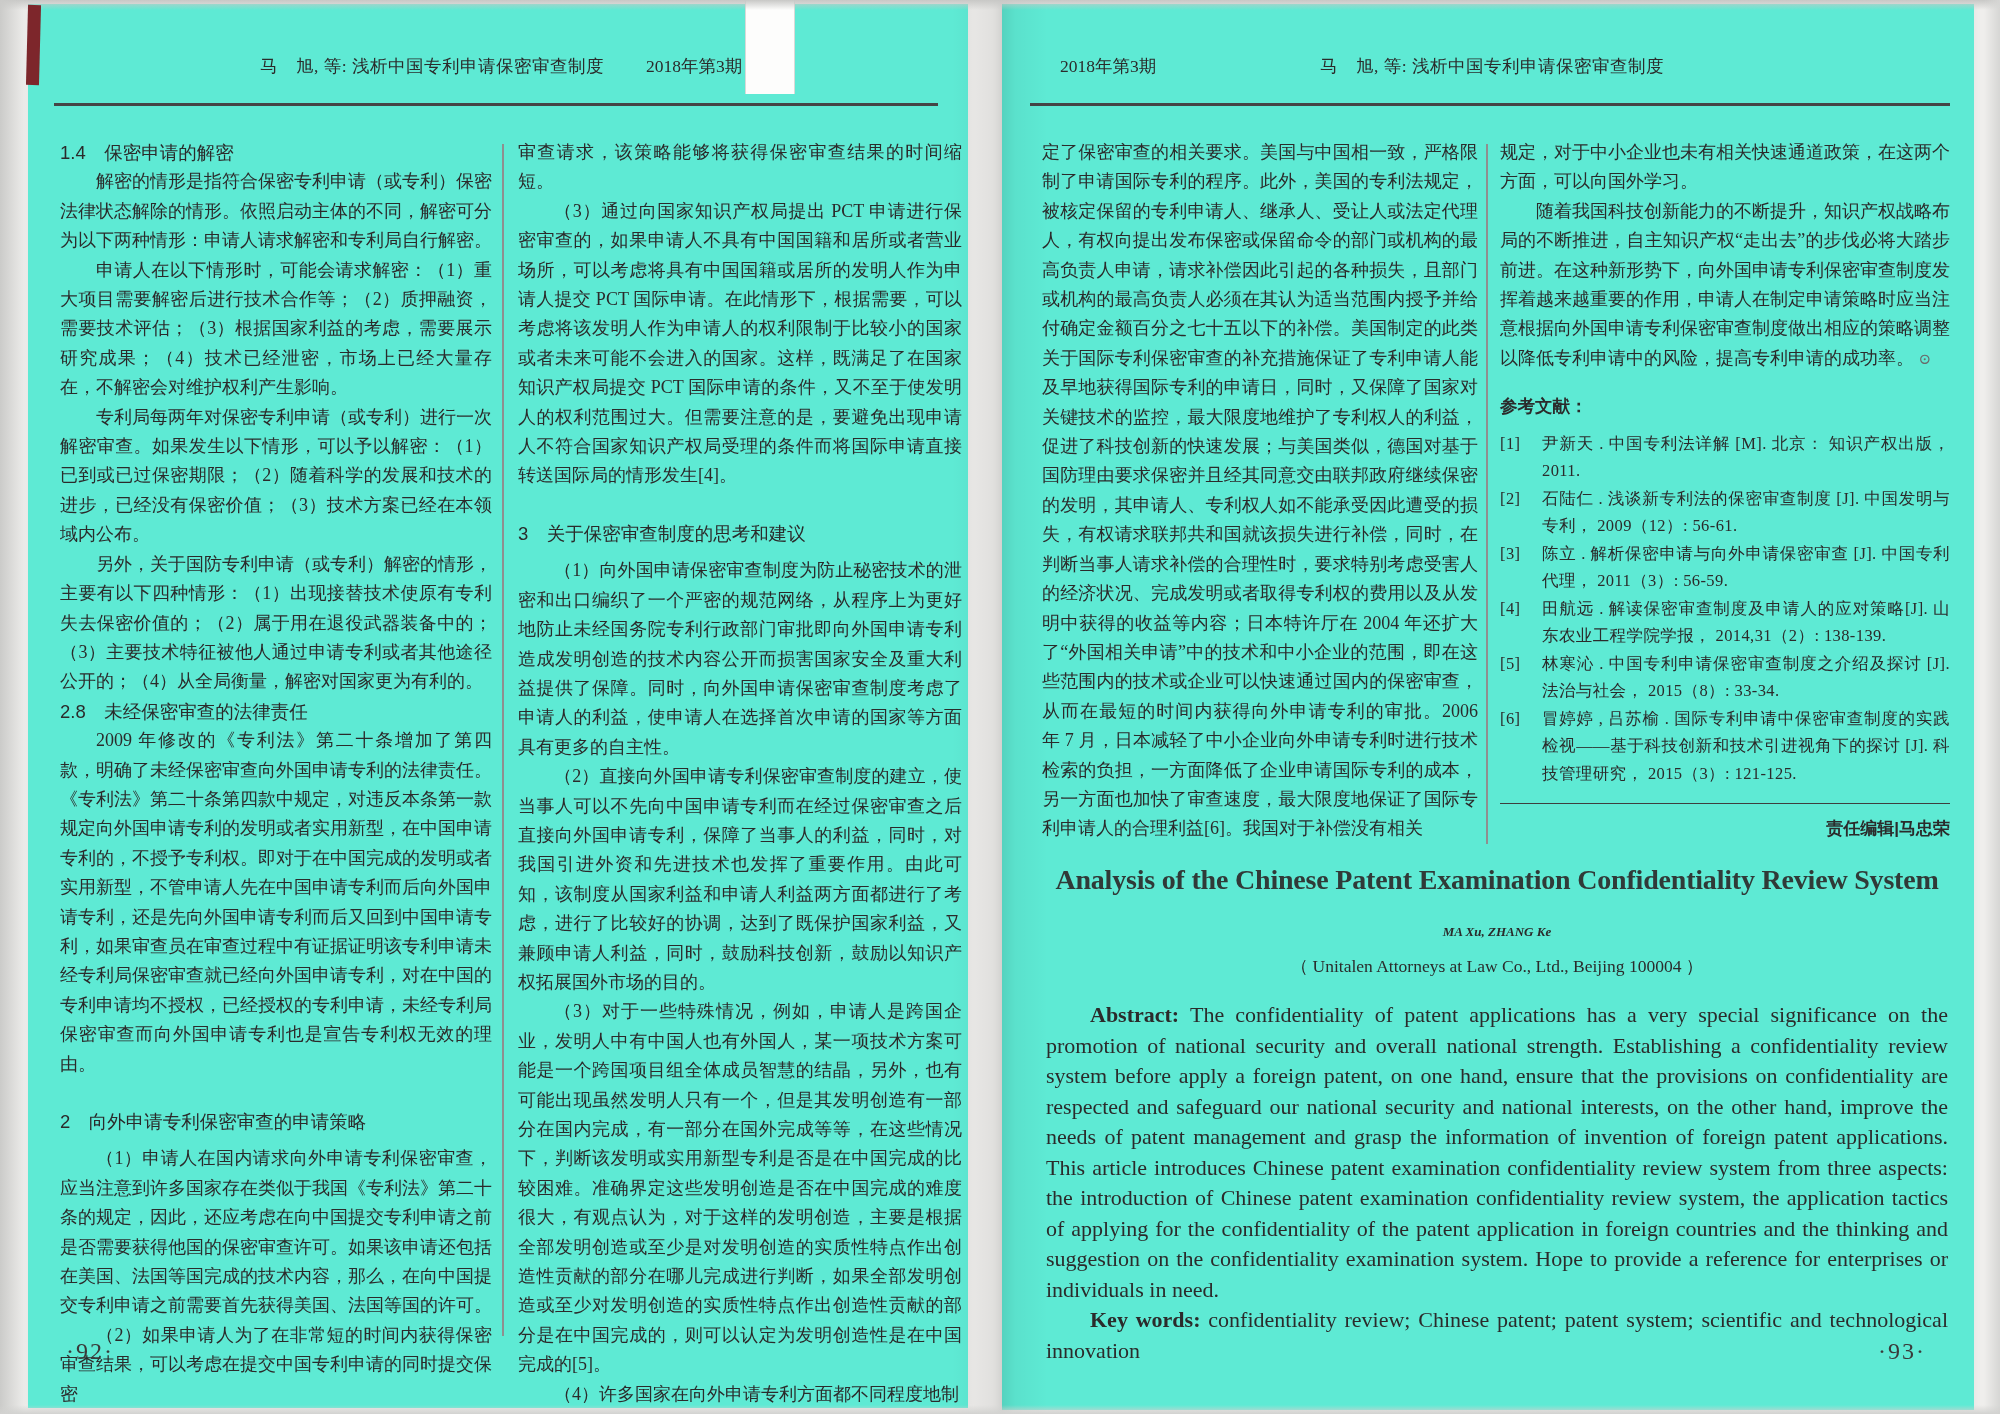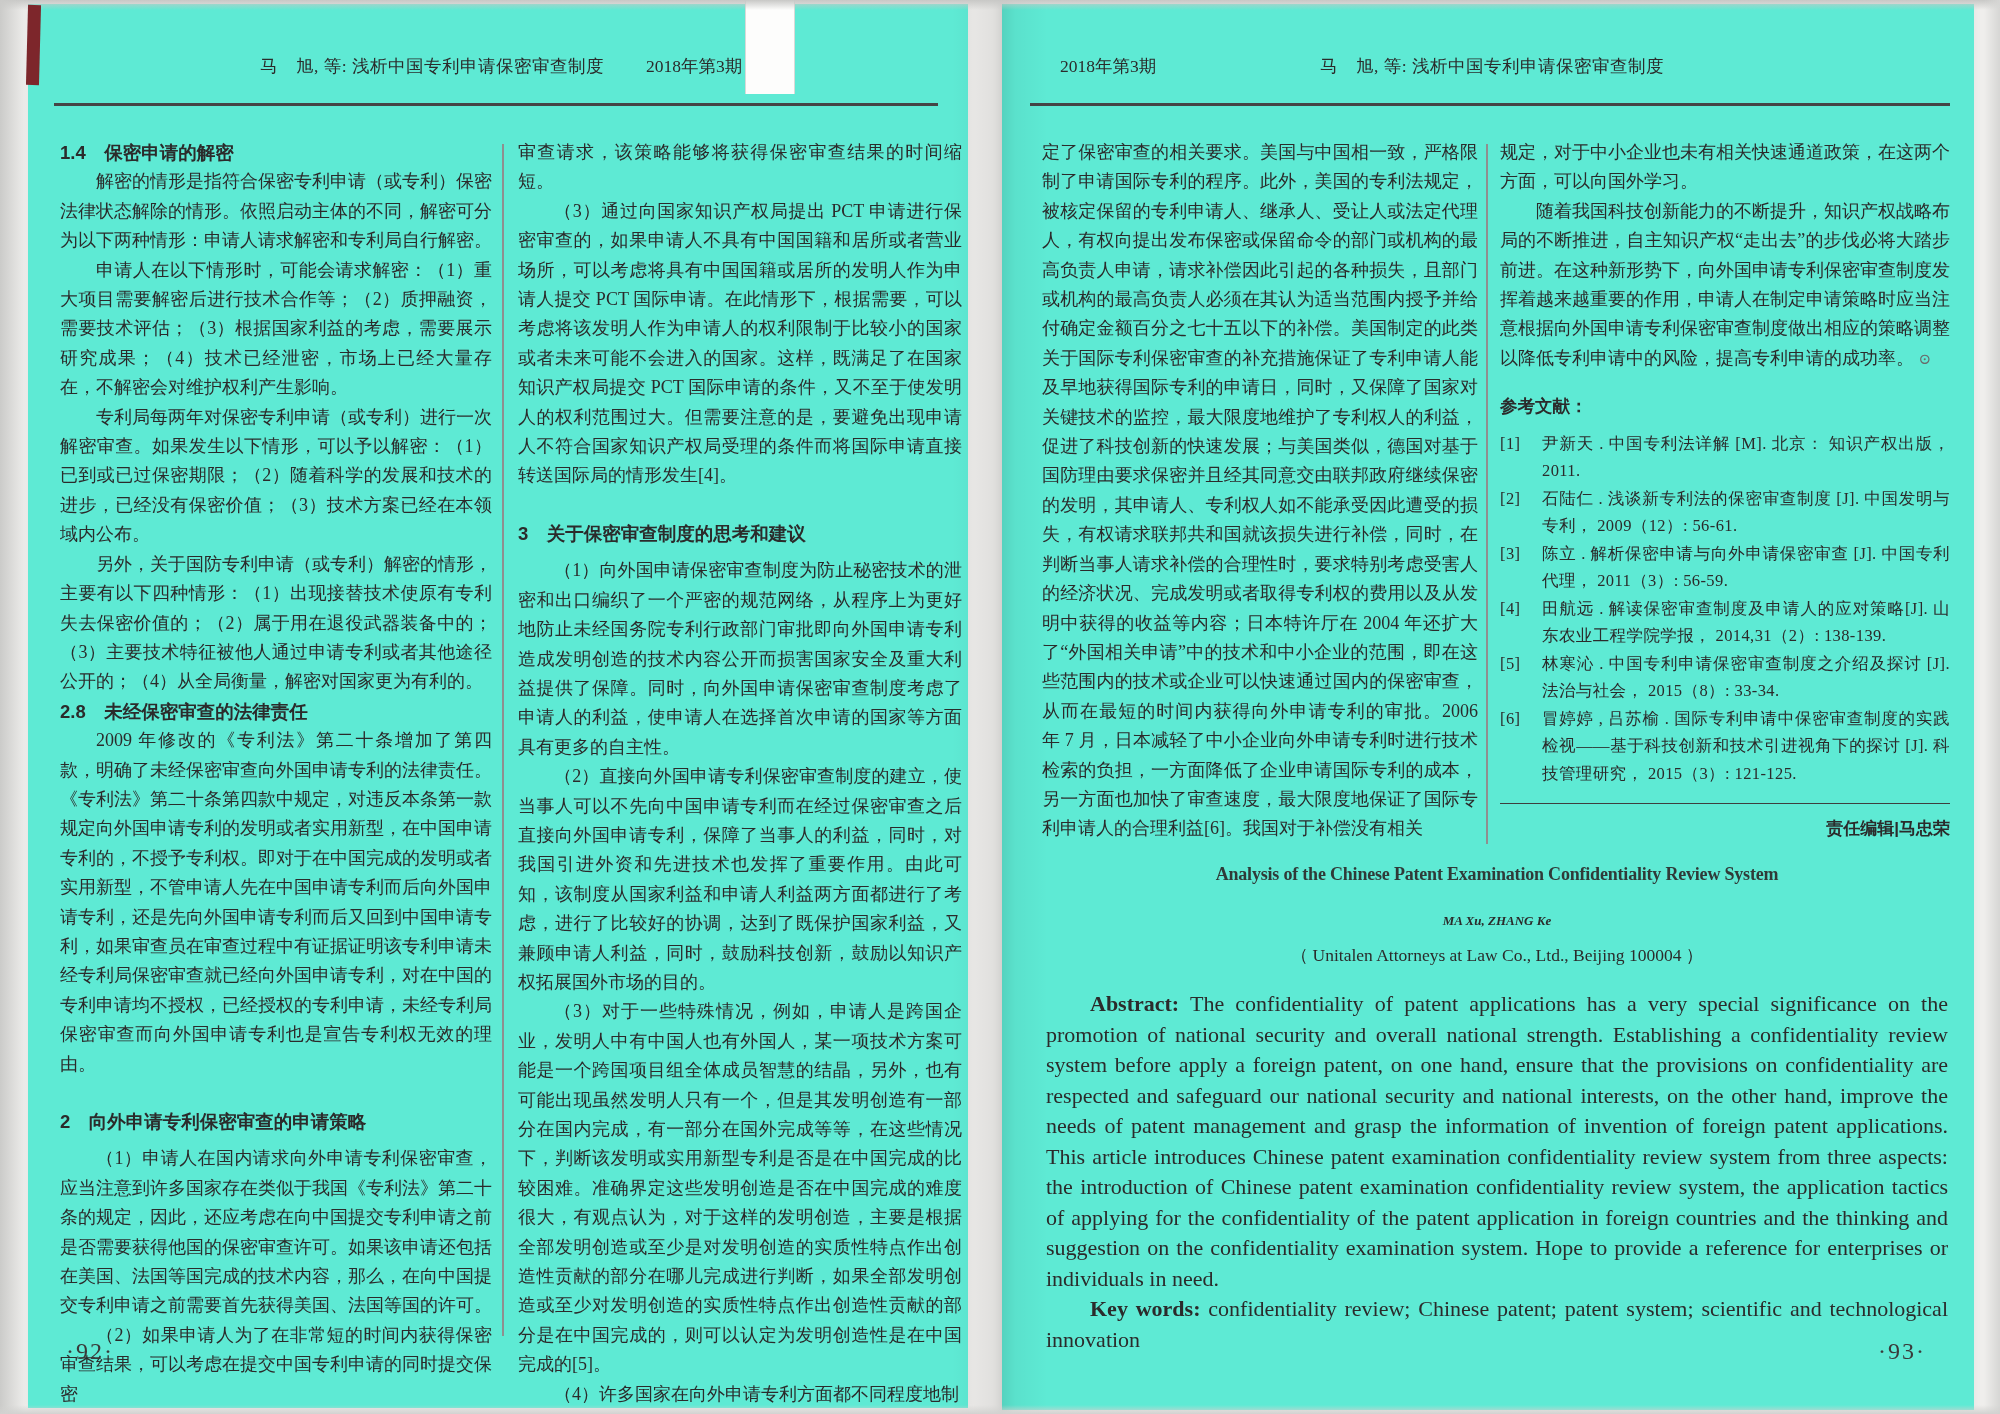--- a/index.html
+++ b/index.html
@@ -29,36 +29,36 @@
   .page-right{left:1002px;top:4px;width:972px;height:1406px;box-shadow:0 0 8px rgba(0,0,0,0.05);}
 
   .hdr-title{position:absolute;font-size:17.5px;letter-spacing:0.5px;white-space:nowrap;}
   .hdr-issue{position:absolute;font-size:17.5px;white-space:nowrap;}
   .hdr-rule{position:absolute;height:2.5px;background:#454545;}
 
   .col{position:absolute;}
   .zh{font-size:18px;line-height:29.4px;text-align:justify;}
   .zh p{margin:0;text-indent:2em;}
   .zh p.noindent{text-indent:0;}
-  .sec-head{font-family:"Liberation Sans","DejaVu Sans",sans-serif;font-weight:bold;
+  .sec-head{font-family:"Liberation Sans","DejaVu Sans",sans-serif;font-weight:normal;
     font-size:18.5px;text-indent:0 !important;margin:0;}
   .sec-head.spaced{margin-top:28px;margin-bottom:8px;}
   .vrule{position:absolute;width:1.5px;background:#8f8f8f;}
 
   .refs-title{font-family:"Liberation Sans","DejaVu Sans",sans-serif;font-weight:bold;
     font-size:17.5px;margin:18px 0 8px 0;}
   .ref-item{display:flex;font-size:16.5px;line-height:27.5px;letter-spacing:0.4px;}
   .ref-label{width:42px;flex:none;}
   .ref-text{flex:1;text-align:justify;}
   .editor-box{border-top:1.6px solid #3e3e3e;margin-top:16px;padding-top:10px;text-align:right;
     font-family:"Liberation Sans","DejaVu Sans",sans-serif;font-weight:bold;font-size:17px;}
   .end-mark{font-size:15px;color:#6a6a6a;}
 
   .english{position:absolute;}
-  .en-title{text-align:center;font-weight:bold;font-size:18px;letter-spacing:-0.2px;
+  .en-title{text-align:center;font-weight:bold;font-size:28px;letter-spacing:-0.2px;
     white-space:nowrap;margin:14px 0 0 0;color:#303a38;}
   .en-authors{text-align:center;font-weight:bold;font-style:italic;font-size:13px;margin-top:28px;}
   .en-affil{text-align:center;font-size:17.5px;margin-top:14px;}
   .en-body{margin-top:22px;font-size:22px;line-height:30.5px;text-align:justify;}
   .en-body p{margin:0;text-indent:2em;}
   .en-label{font-weight:bold;}
 
   .pageno{position:absolute;font-size:24px;letter-spacing:2px;color:#3a3a3a;}
 </style>
 </head>

